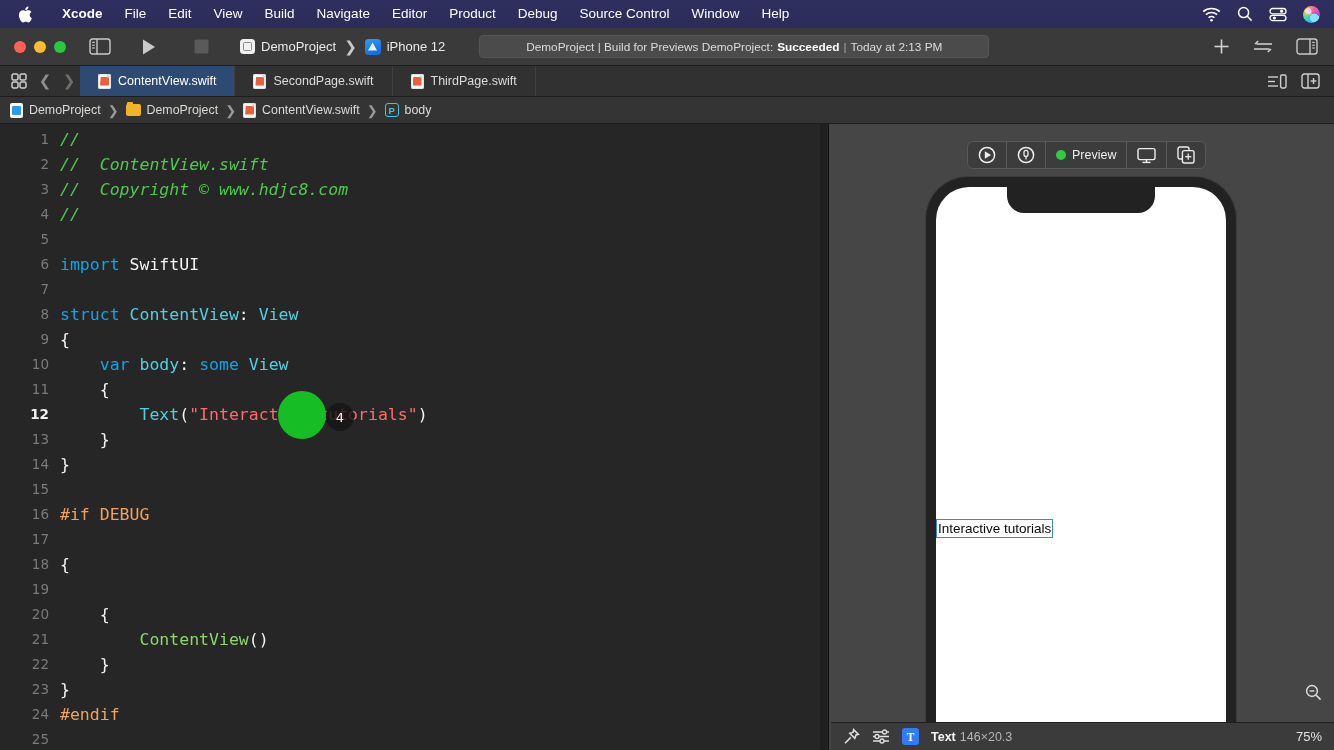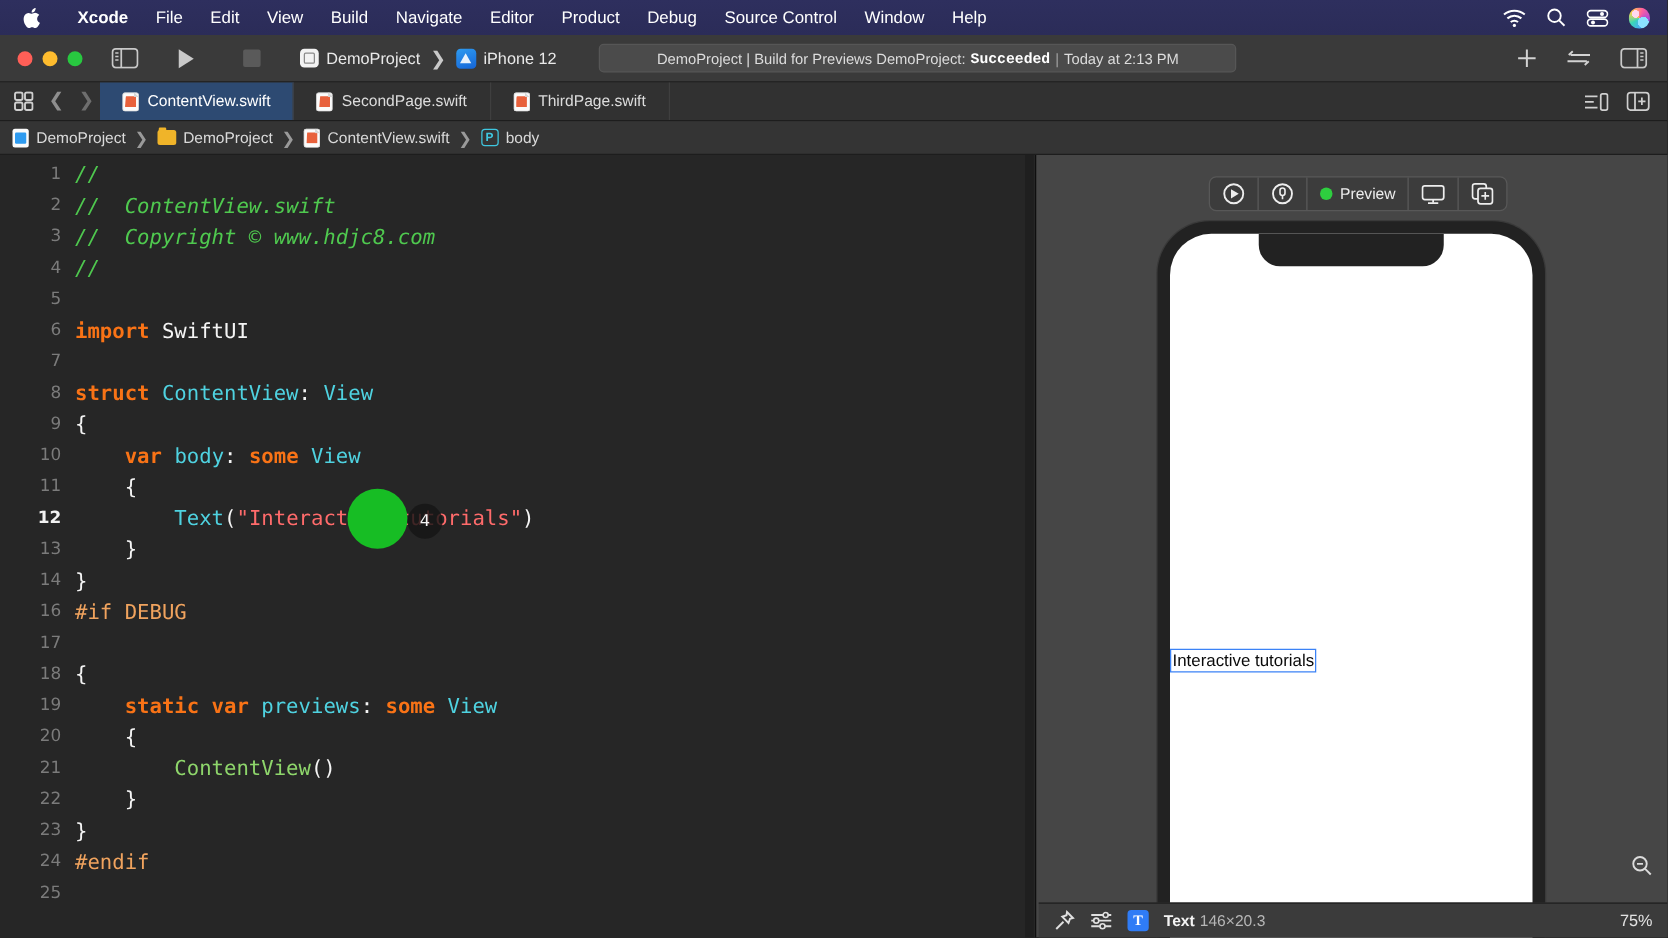--- a/index.html
+++ b/index.html
@@ -151,21 +151,21 @@
   }
   .ln-row { display: flex; height: 25px; align-items: center; }
   .gutter {
     width: 60px; flex: 0 0 60px; text-align: right; padding-right: 11px;
     color: #7b7b7b; font-size: 13.5px;
     font-family: "DejaVu Sans", sans-serif;
   }
   .ln-row.cur .gutter { color: #f2f2f2; font-weight: bold; }
   .srcline { white-space: pre; color: #f4f4f4; }
   .cm  { color: #4fc94f; font-style: italic; }
-  .kw  { color: #f97316; font-weight: bold; }
+  .kw  { color: #0ea5e9; }
   .ty  { color: #4fd2e0; }
   .st  { color: #ff6b6b; }
   .pp  { color: #f0a35e; }
   .fn  { color: #8ed66b; }
   .pl  { color: #f4f4f4; }
 
   .divider {
     position: absolute; left: 828px; top: 124px; width: 3px; height: 626px;
     background: #0f0f0f;
   }
@@ -348,21 +348,21 @@
       <span class="dev-ico">
         <svg width="11" height="11" viewBox="0 0 11 11">
             <path fill="#fff" d="M1 9.5 5.5 1.5 10 9.5z" opacity=".9"></path>
           </svg>
       </span>
       <span>iPhone 12</span>
     </div>
 
     <div class="status-pill">
       <span>DemoProject | Build for Previews DemoProject:</span>
-      <b style="margin-left:4px;font-family:Liberation Mono, monospace;">Succeeded</b>
+      <b style="margin-left:4px;">Succeeded</b>
       <span class="bar">|</span>
       <span>Today at 2:13 PM</span>
     </div>
 
     <div class="right">
       <span>
         <svg width="17" height="17" viewBox="0 0 17 17">
             <line x1="8.5" y1="1.5" x2="8.5" y2="15.5" stroke="#d2d2d2" stroke-width="1.6"></line>
             <line x1="1.5" y1="8.5" x2="15.5" y2="8.5" stroke="#d2d2d2" stroke-width="1.6"></line>
           </svg>
@@ -505,33 +505,36 @@
         </div>
         <div class="ln-row">
           <div class="gutter">13</div>
           <div class="srcline"><span class="pl">    }</span></div>
         </div>
         <div class="ln-row">
           <div class="gutter">14</div>
           <div class="srcline"><span class="pl">}</span></div>
         </div>
         <div class="ln-row">
+          <div class="gutter">15</div>
+          <div class="srcline"></div>
+        </div>
+        <div class="ln-row">
           <div class="gutter">16</div>
           <div class="srcline"><span class="pp">#if DEBUG</span></div>
         </div>
         <div class="ln-row">
           <div class="gutter">17</div>
         </div>
         <div class="ln-row">
           <div class="gutter">18</div>
           <div class="srcline"><span class="pl">{</span></div>
         </div>
         <div class="ln-row">
           <div class="gutter">19</div>
-          <div class="srcline"><span class="pl">    </span><span class="kw">static var</span><span class="pl"> </span><span class="ty">previews</span><span class="pl">: </span><span class="kw">some</span><span class="pl"> </span><span class="ty">View</span></div>
         </div>
         <div class="ln-row">
           <div class="gutter">20</div>
           <div class="srcline"><span class="pl">    {</span></div>
         </div>
         <div class="ln-row">
           <div class="gutter">21</div>
           <div class="srcline"><span class="pl">        </span><span class="fn">ContentView</span><span class="pl">()</span></div>
         </div>
         <div class="ln-row">

